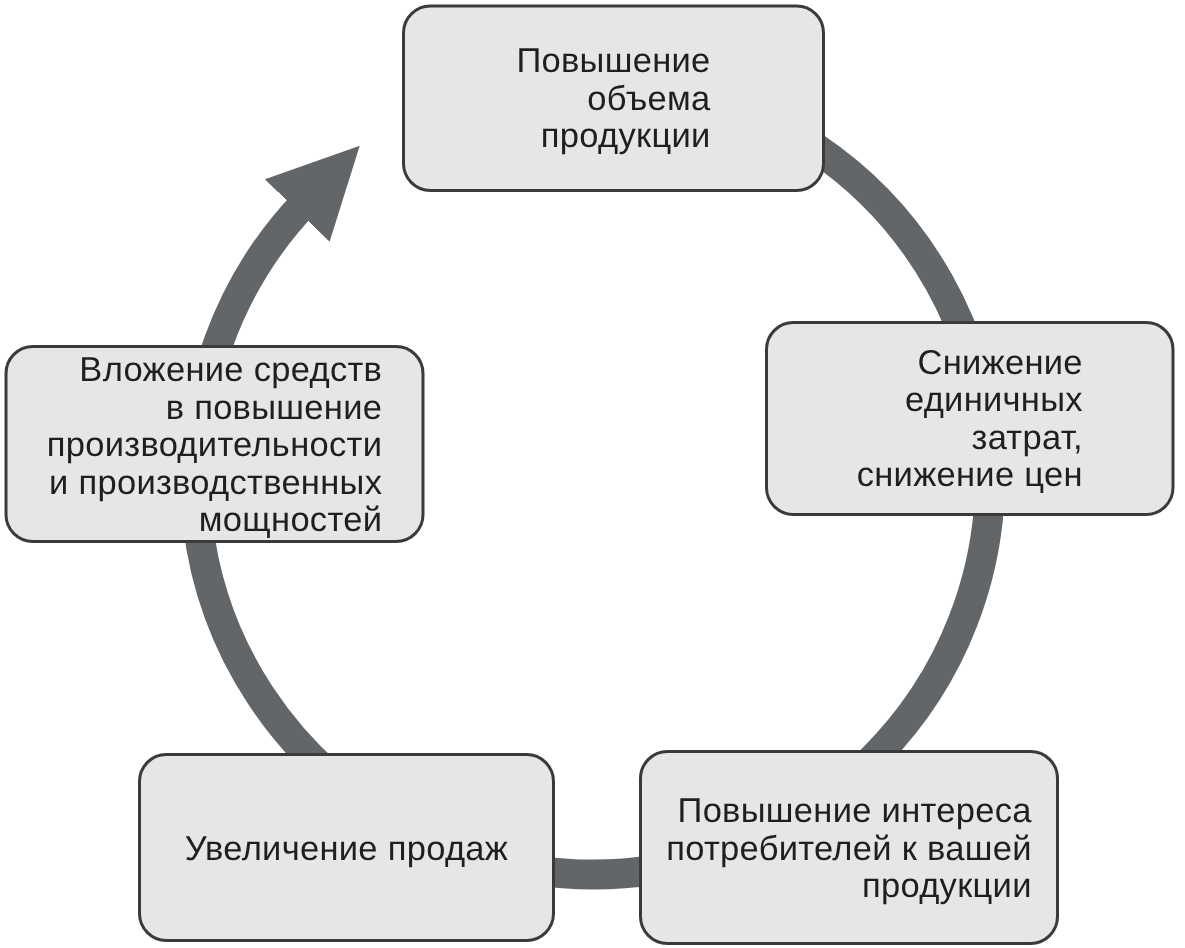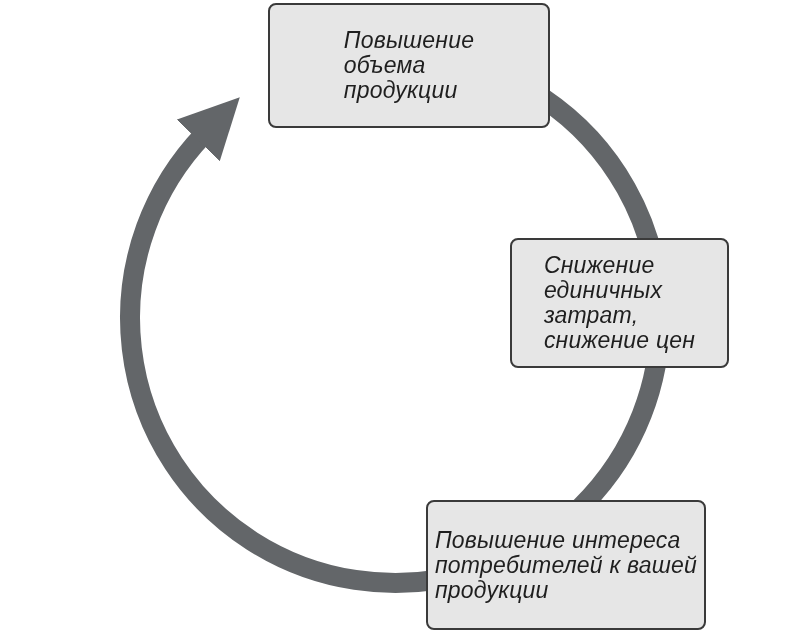--- a/index.html
+++ b/index.html
@@ -26,37 +26,36 @@
     left: 0;
     top: 0;
     width: 790px;
     height: 632px;
     display: block;
   }
   .node {
     position: absolute;
     background: var(--node-fill);
     border: 2px solid var(--node-border);
-    border-radius: 8px;
+    border-radius: 19px;
     display: flex;
     align-items: center;
     justify-content: center;
-    text-align: left;
+    text-align: right;
     padding: 4px 6px;
-    font-style: italic;
   }
   .node-label {
     white-space: pre-line;
     font-size: 23px;
     line-height: 25px;
     color: var(--text);
     letter-spacing: 0.2px;
   }
   .node-top          { left: 268px; top: 3px;   width: 282px; height: 125px; }
-  .node-right        { left: 510px; top: 238px; width: 219px; height: 130px; }
+  .node-right        { left: 510px; top: 214px; width: 273px; height: 130px; }
   .node-bottom-right { left: 426px; top: 500px; width: 280px; height: 130px; }
   .node-bottom-left  { left: 92px;  top: 502px; width: 278px; height: 126px; }
   .node-left         { left: 3px;   top: 230px; width: 280px; height: 132px; }
 </style>
 </head>
 <body>
 
 <div class="stage">
 
   <svg class="cycle-svg" viewBox="0 0 790 632" aria-hidden="true">
@@ -80,15 +79,25 @@
 затрат,
 снижение цен</span>
   </div>
 
   <div class="node node-bottom-right">
     <span class="node-label">Повышение интереса
 потребителей к вашей
 продукции</span>
   </div>
 
+  <div class="node node-bottom-left">
+    <span class="node-label">Увеличение продаж</span>
+  </div>
 
+  <div class="node node-left">
+    <span class="node-label">Вложение средств
+в повышение
+производительности
+и производственных
+мощностей</span>
+  </div>
 
 </div>
 
 </body></html>

